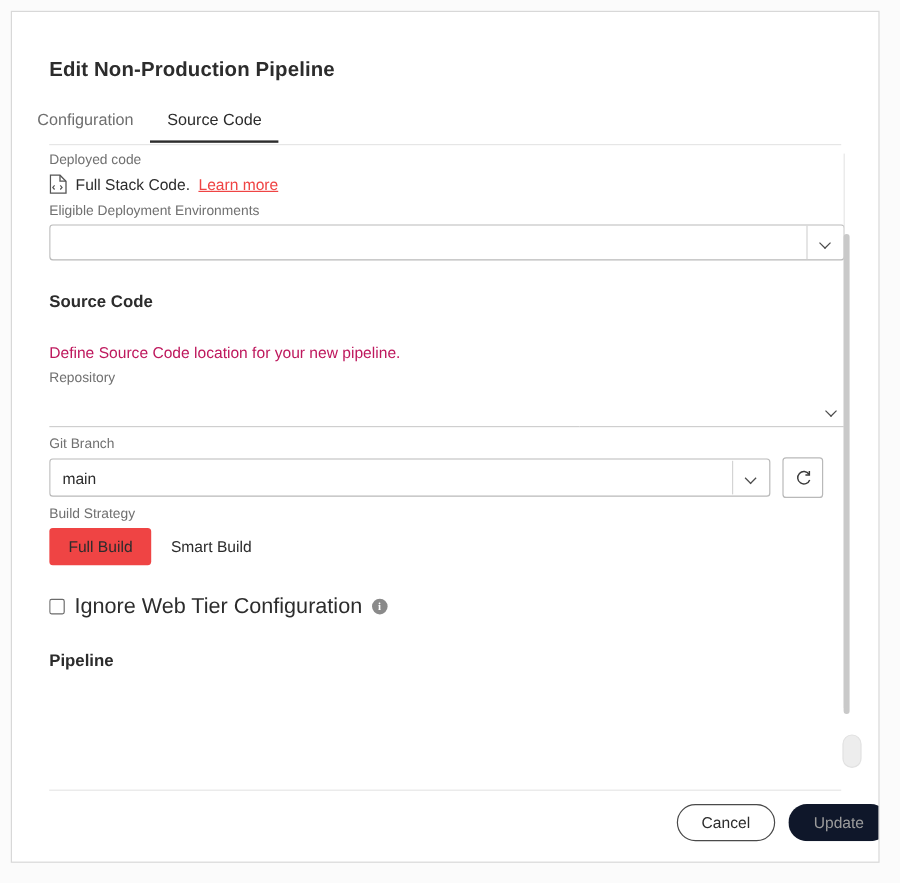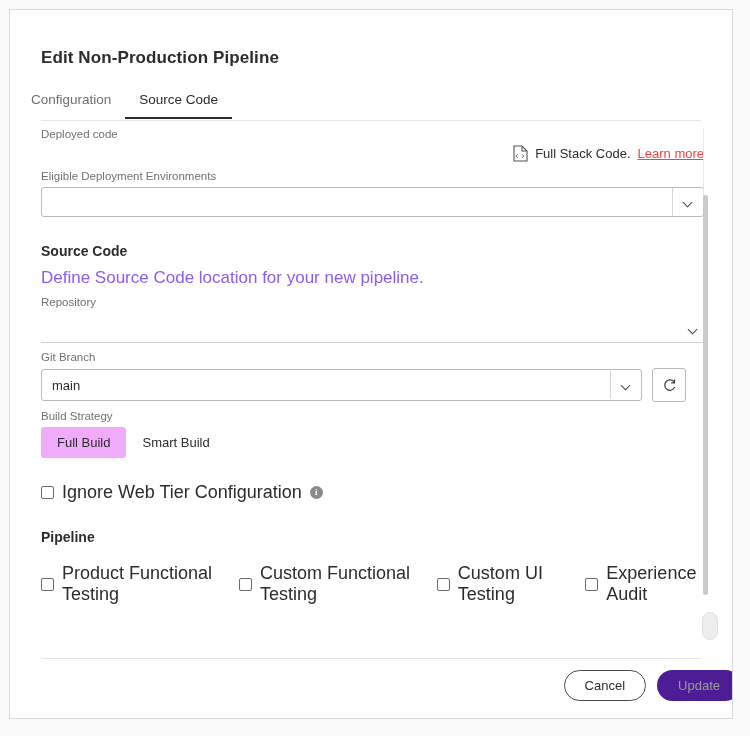--- a/index.html
+++ b/index.html
@@ -100,21 +100,20 @@
     font-size: 11.5px;
     color: #707070;
     margin: 0 0 5px 0;
   }
 
   .deployed-row {
     display: flex;
     align-items: center;
     gap: 7px;
     margin-top: 4px;
-    justify-content: flex-end;
   }
   .file-icon {
     width: 15px;
     height: 17px;
     position: relative;
     display: inline-block;
     flex: 0 0 auto;
   }
   .deployed-text {
     font-size: 13px;
@@ -174,23 +173,23 @@
     transform: rotate(45deg);
   }
 
   .section-title {
     font-size: 14px;
     font-weight: bold;
     color: #2c2c2c;
     margin-top: 26px;
   }
   .section-desc {
-    font-size: 17px;
-    color: #8b5cf6;
-    margin-top: 9px;
+    font-size: 13px;
+    color: #be185d;
+    margin-top: 27px;
   }
 
   
   .repo-row {
     position: relative;
     height: 30px;
     display: flex;
     align-items: flex-end;
     gap: 0;
   }
@@ -244,21 +243,21 @@
   .seg {
     font-size: 13px;
     color: #2c2c2c;
     padding: 8px 16px;
     border-radius: 3px;
     cursor: pointer;
     background: transparent;
     white-space: nowrap;
   }
   .seg.selected {
-    background: #f0abfc;
+    background: #ef4444;
   }
 
   .check-row {
     display: flex;
     align-items: center;
     gap: 8px;
     margin-top: 24px;
   }
   .checkbox {
     width: 13px;
@@ -346,21 +345,21 @@
     box-sizing: border-box;
   }
   .btn-secondary {
     border: 1px solid #4a4a4a;
     color: #2c2c2c;
     background: #fff;
     text-align: center;
   }
   .btn-primary-disabled {
     border: 1px solid transparent;
-    background: #4c1d95;
+    background: #0f172a;
     color: #9b9b9b;
   }
 
   
   .page-scroll-nub {
     position: absolute;
     left: 692px;
     top: 602px;
     width: 16px;
     height: 28px;
@@ -451,38 +450,20 @@
         </div>
 
         <div class="check-row">
           <span class="checkbox"></span>
           <span class="check-label">Ignore Web Tier Configuration</span>
           <span class="info-icon">i</span>
         </div>
 
         <div class="section-title">Pipeline</div>
 
-        <div class="pipeline-checks">
-          <div class="pc-item">
-            <span class="checkbox"></span>
-            <span class="check-label">Product Functional Testing</span>
-          </div>
-          <div class="pc-item">
-            <span class="checkbox"></span>
-            <span class="check-label">Custom Functional Testing</span>
-          </div>
-          <div class="pc-item">
-            <span class="checkbox"></span>
-            <span class="check-label">Custom UI Testing</span>
-          </div>
-          <div class="pc-item">
-            <span class="checkbox"></span>
-            <span class="check-label">Experience Audit</span>
-          </div>
-        </div>
 
       </div>
 
       <div class="content-right-border"></div>
       <div class="inner-scroll" style="left:693px; top:185px; height:400px; position:absolute;"></div>
       <div class="page-scroll-nub"></div>
 
       <div class="footer-divider"></div>
       <div class="footer">
         <div class="btn btn-secondary">Cancel</div>

